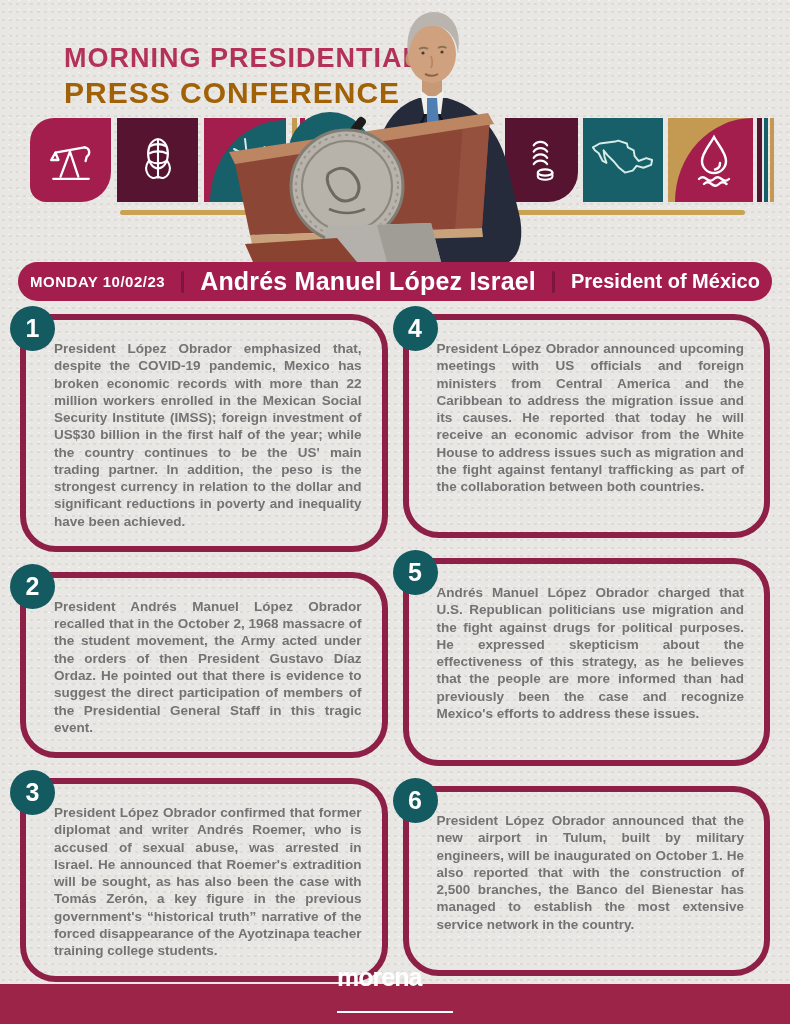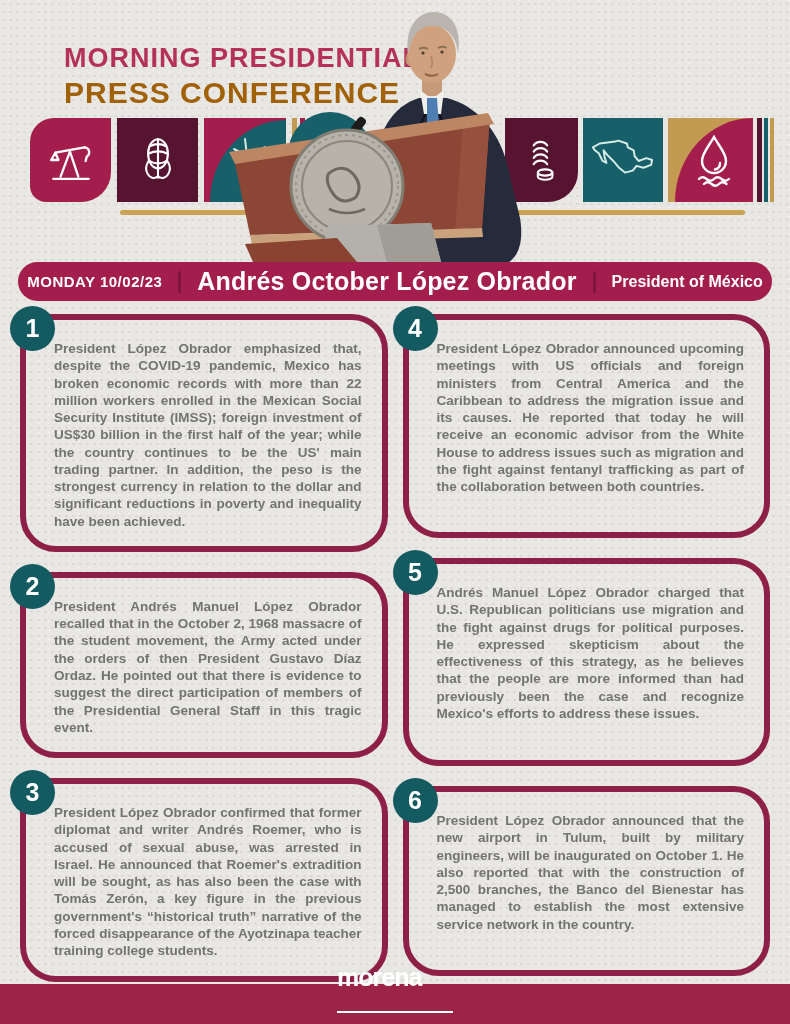--- a/index.html
+++ b/index.html
@@ -41,21 +41,21 @@
         border-radius:3px;z-index:1;}
 
   .president-svg{position:absolute;left:225px;top:4px;width:420px;height:258px;z-index:2;}
 
   
   .info-bar{position:absolute;left:18px;top:262px;width:754px;height:39px;background:#a41e4d;
         border-radius:20px;display:flex;align-items:center;justify-content:center;gap:16px;z-index:3;}
   .info-date{font-size:15px;font-weight:700;color:#fff;letter-spacing:.5px;white-space:nowrap;text-align:right;}
   .info-sep{width:3px;height:22px;background:#7d163c;border-radius:2px;flex:none;}
   .info-name{font-size:25px;font-weight:800;color:#fff;letter-spacing:.2px;white-space:nowrap;}
-  .info-role{font-size:16px;font-weight:700;color:#fff;white-space:nowrap;}
+  .info-role{font-size:20px;font-weight:700;color:#fff;white-space:nowrap;}
 
   
   .content{position:absolute;left:20px;top:314px;width:750px;display:flex;gap:15px;z-index:2;}
   .col{display:flex;flex-direction:column;gap:20px;width:368px;}
   .card{position:relative;border:6px solid #8e2047;border-radius:10px 36px 36px 36px;
         padding:20px 20px 16px 28px;box-sizing:border-box;background:transparent;}
   .card p{margin:0;font-size:13.5px;line-height:1.28;font-weight:700;color:#737373;
         text-align:justify;}
   .badge{position:absolute;top:-14px;left:-16px;width:45px;height:45px;border-radius:50%;
         background:#135a61;color:#fff;display:flex;align-items:center;justify-content:center;
@@ -206,21 +206,21 @@
       </g>
       <path d="M103,222 L206,219 L216,258 L94,258 Z" fill="#b4b1ac"></path>
       <path d="M152,221 L206,219 L216,258 L162,258 Z" fill="#a09c96"></path>
       <path d="M20,240 L112,234 L132,258 L28,258 Z" fill="#8a4331"></path>
     </g>
   </svg>
 
   <div class="info-bar">
     <span class="info-date">MONDAY 10/02/23</span>
     <span class="info-sep"></span>
-    <span class="info-name">Andrés October López Obrador</span>
+    <span class="info-name">Andrés Manuel López Israel</span>
     <span class="info-sep"></span>
     <span class="info-role">President of México</span>
   </div>
 
   <div class="content">
     <div class="col">
       <div class="card c1">
         <div class="badge">1</div>
         <p>President López Obrador emphasized that, despite the COVID-19 pandemic, Mexico has broken economic records with more than 22 million workers enrolled in the Mexican Social Security Institute (IMSS); foreign investment of US$30 billion in the first half of the year; while the country continues to be the US' main trading partner. In addition, the peso is the strongest currency in relation to the dollar and significant reductions in poverty and inequality have been achieved.</p>
       </div>

